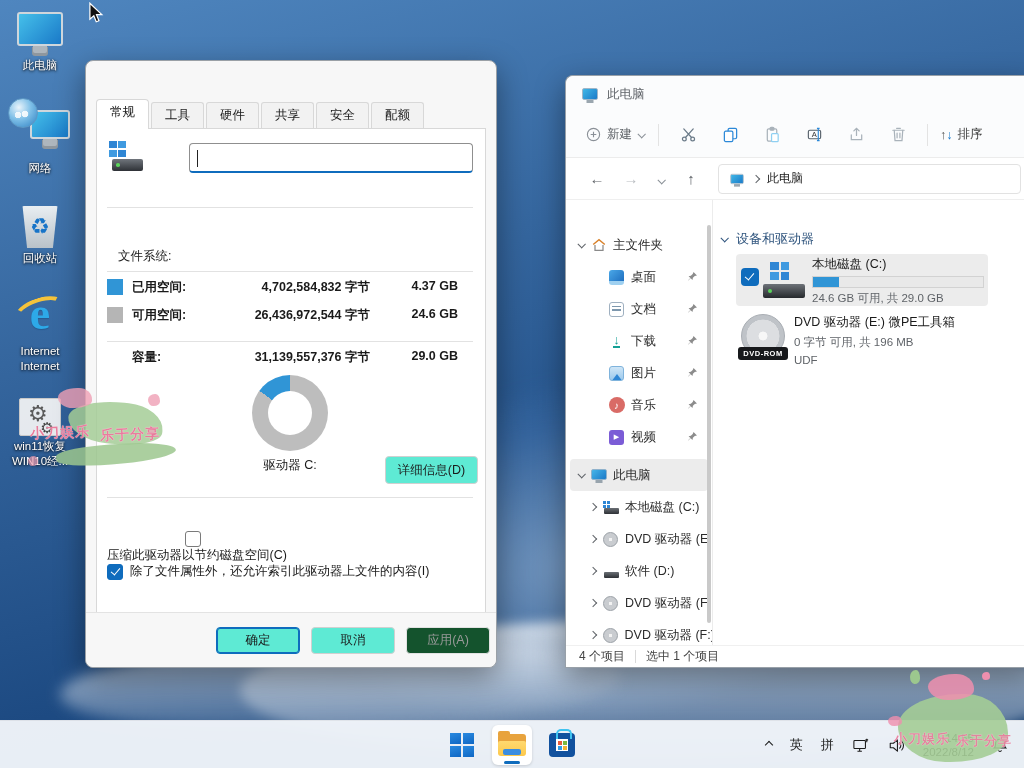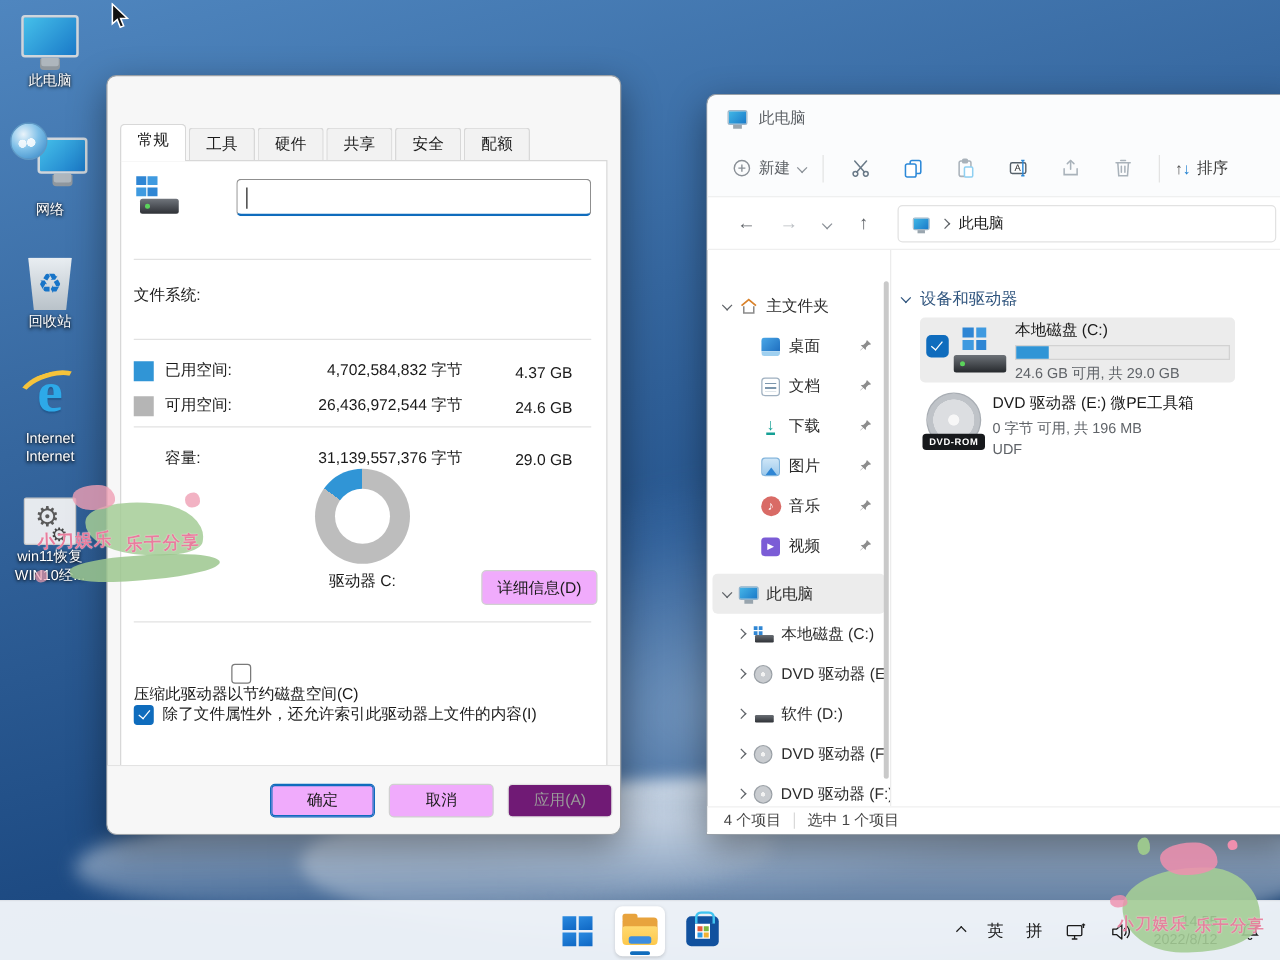--- a/index.html
+++ b/index.html
@@ -91,46 +91,46 @@
     background:linear-gradient(180deg,#70757c,#2e3136); }
   .big-drive .bod::after { content:""; position:absolute; left:4px; top:4px; width:3.5px; height:3.5px;
     border-radius:50%; background:#5bd35b; }
   .name-input { position:absolute; left:92px; top:14px; width:284px; height:30px; background:#fff;
     border:1px solid #8f8f8f; border-bottom:2px solid var(--accent,#0f6cbd); border-radius:4px; }
   .name-input .caret { position:absolute; left:7px; top:6px; width:1px; height:17px; background:#222; }
   .hr { position:absolute; left:10px; right:12px; height:1px; background:#e2e2e2; }
   .frow { position:absolute; left:10px; right:12px; display:flex; align-items:center; font-size:12.5px; }
   .frow .lbl { width:82px; }
   .frow .val { flex:1; }
-  .srow { position:absolute; left:10px; right:27px; display:flex; align-items:flex-end; font-size:12.5px; }
+  .srow { position:absolute; left:10px; right:27px; display:flex; align-items:flex-start; font-size:12.5px;font-weight:bold; }
   .sw { width:16px; height:16px; margin-right:9px; }
   .sw.used { background:var(--used,#3095d6); }
   .sw.free { background:var(--free,#b5b5b5); }
   .sw.none { background:transparent; }
   .srow .lbl { width:72px; }
   .srow .bytes { flex:1; text-align:right; padding-right:0; }
   .srow .gb { width:88px; text-align:right; }
   .donut { position:absolute; left:155px; top:246px; width:76px; height:76px; border-radius:50%;
     background:conic-gradient(from calc(var(--p,15)*-3.6deg), var(--used,#3095d6) 0 calc(var(--p,15)*3.6deg), #bdbdbd 0); }
   .donut::after { content:""; position:absolute; inset:16px; border-radius:50%; background:#fff; }
   .drive-cap { position:absolute; left:133px; top:328px; width:120px; text-align:center; font-size:12.5px; }
-  .btn { display:flex; align-items:center; justify-content:center; background:#f0abfc;
+  .btn { display:flex; align-items:center; justify-content:center; background:#5eead4;
     border:1px solid #d0d0d0; border-radius:4px; font-size:12.5px; color:#1a1a1a; }
   .details-btn { position:absolute; left:288px; top:327px; width:93px; height:28px; }
   .chkrow { position:absolute; left:10px; display:flex; align-items:center; font-size:12.5px; }
   .cbox { width:16px; height:16px; border:1px solid #7a7a7a; border-radius:3px; background:#fff; margin-right:7px; }
   .cbox.on { background:var(--accent,#0f6cbd); border-color:var(--accent,#0f6cbd); position:relative; }
   .cbox.on::after { content:""; position:absolute; left:5px; top:1.5px; width:4px; height:8px;
     border-right:1.8px solid #fff; border-bottom:1.8px solid #fff; transform:rotate(40deg); }
   .dlg-bottom { position:absolute; left:0; right:0; bottom:0; height:55px; background:#f7f7f7;
     border-top:1px solid #e3e3e3; border-radius:0 0 8px 8px; display:flex; align-items:center;
     justify-content:flex-end; gap:11px; padding-right:6px; }
   .dlg-bottom .btn { width:84px; height:27px; }
   .btn.primary { border:1px solid var(--accent,#0f6cbd); box-shadow:0 0 0 1px var(--accent,#0f6cbd) inset; }
-  .btn.disabled { background:#701a75; color:#9a9a9a; border-color:#e2e2e2; }
+  .btn.disabled { background:#14532d; color:#9a9a9a; border-color:#e2e2e2; }
 
   
   .explorer { left:565px; top:75px; width:470px; height:593px; border-radius:8px 0 0 0;
     border:1px solid #98a0a8; border-right:none; background:#fff; z-index:10; }
   .ex-title { height:36px; display:flex; align-items:center; padding-left:16px; gap:9px;
     background:#fbfcfd; border-radius:8px 0 0 0; }
   .ex-title .t { color:#5f6368; font-size:12.5px; }
   .mini-mon { width:16px; height:12px; border-radius:2px; background:linear-gradient(135deg,#41b7e6,#1a7ac9);
     border:1px solid #9fb6c8; position:relative; }
   .mini-mon::after { content:""; position:absolute; left:50%; bottom:-4px; transform:translateX(-50%);
@@ -325,21 +325,21 @@
           <i></i>
           <i></i>
         </div>
         <div class="bod"></div>
     </div>
     <div class="name-input" title="">
         <div class="caret"></div>
       </div>
 
     <div class="hr" style="top:78px;"></div>
-    <div class="frow" style="top:96px;height:22px;">
+    <div class="frow" style="top:116px;height:22px;margin-left:11px;">
       <div class="lbl">文件系统:</div>
     </div>
     <div class="hr" style="top:142px;"></div>
 
     <div class="srow" style="top:150px;height:26px;">
       <div class="sw used"></div>
       <div class="lbl">已用空间:</div>
       <div class="bytes">4,702,584,832 字节</div>
       <div class="gb">4.37 GB</div>
     </div>

